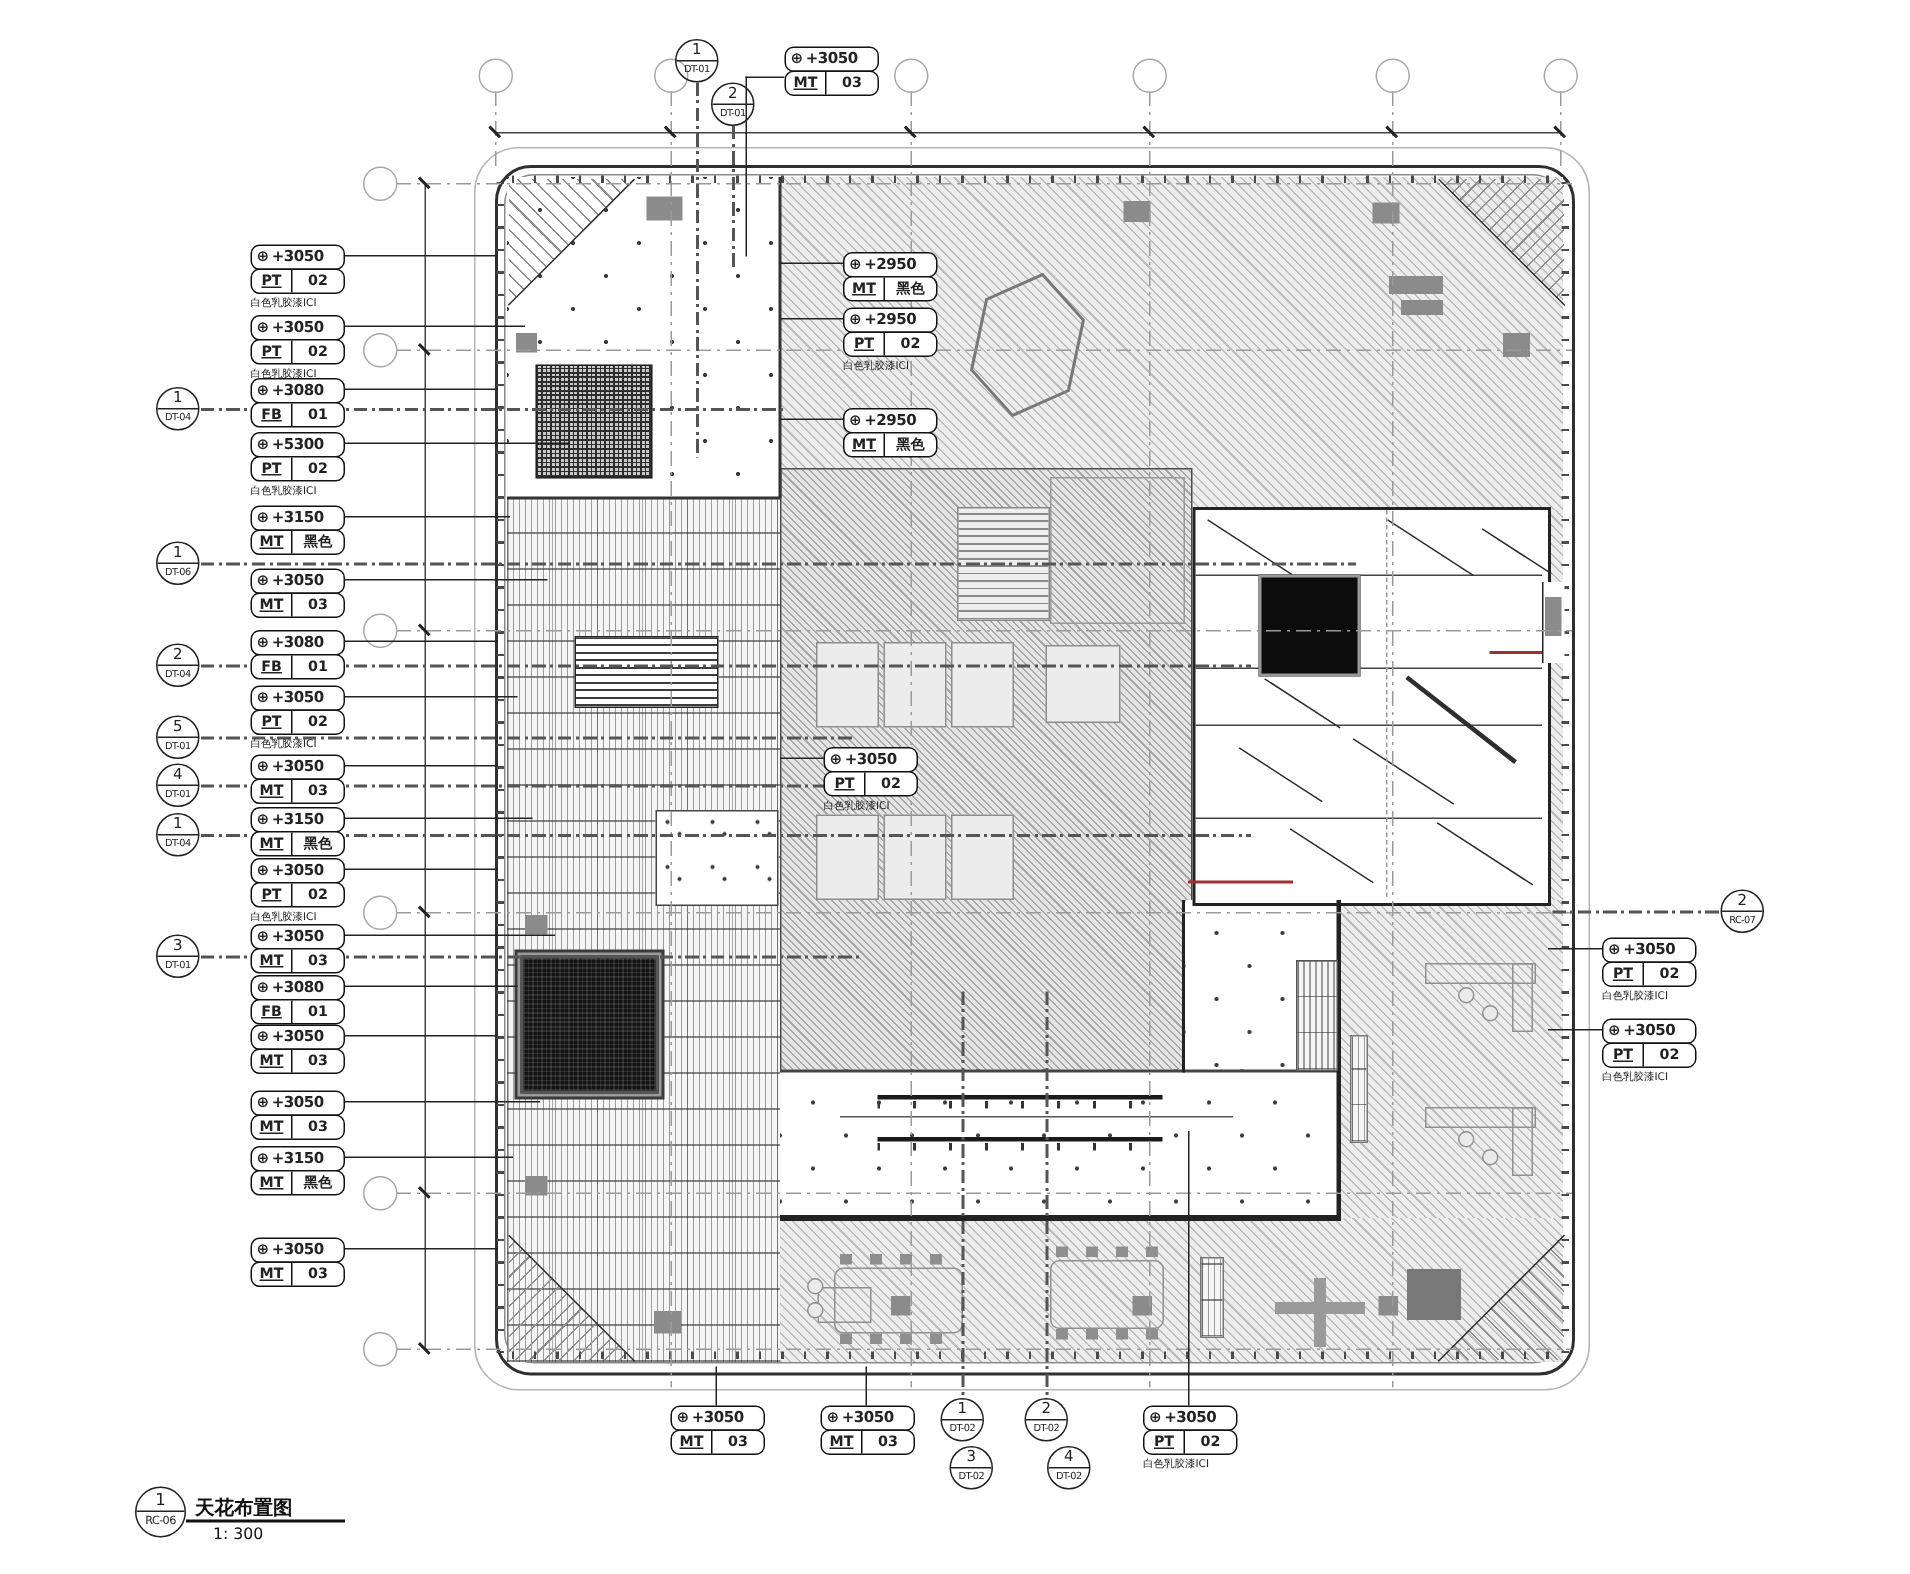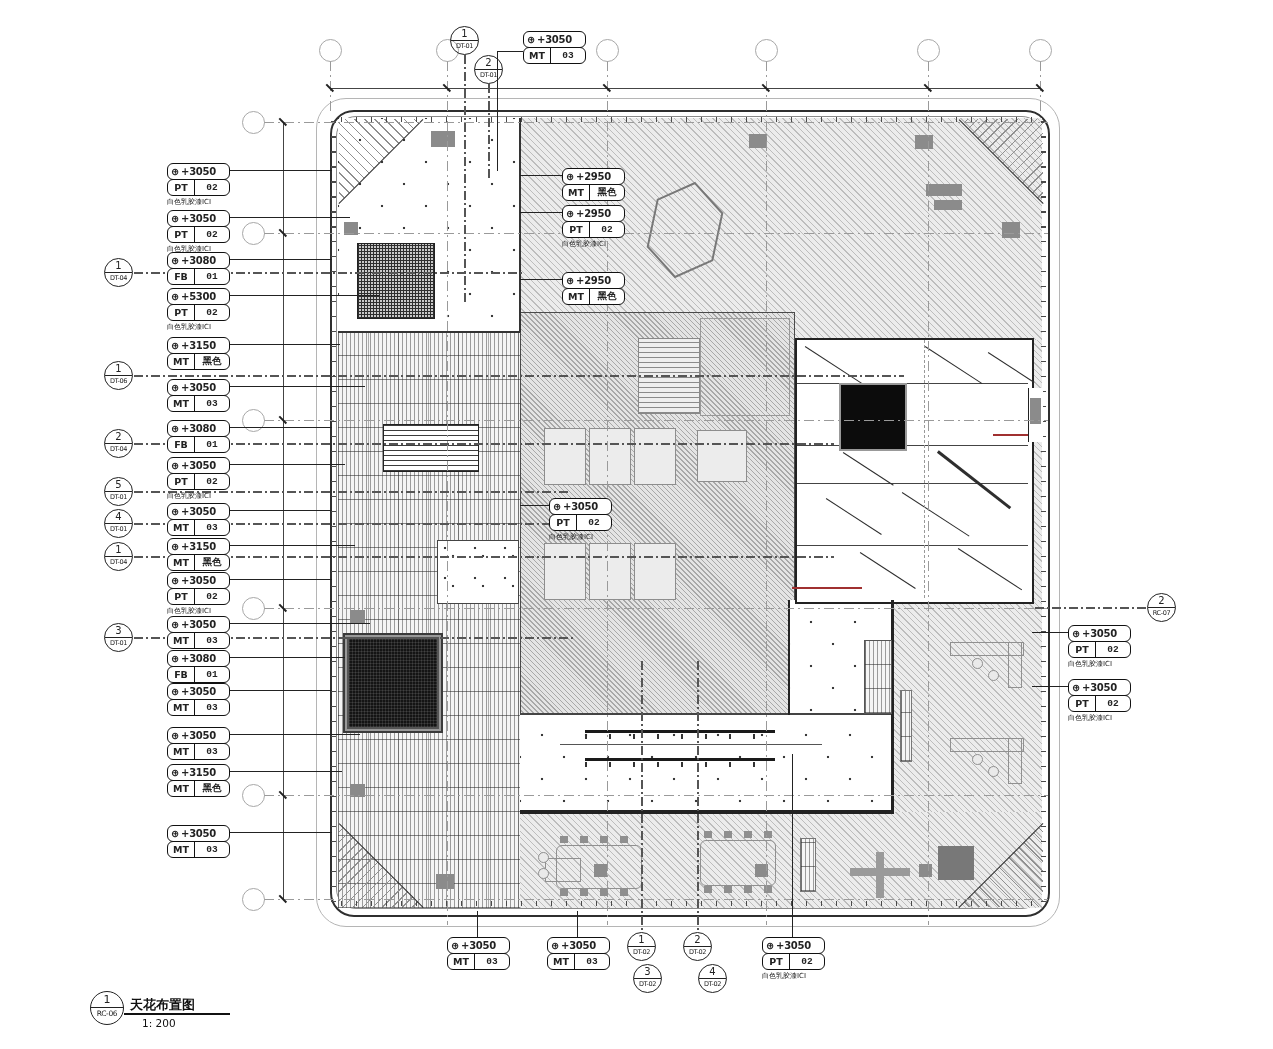--- a/index.html
+++ b/index.html
@@ -49,22 +49,22 @@
   .mull-h{height:5px;background:repeating-linear-gradient(90deg,#4a4a4a 0 1.5px,transparent 1.5px 15px);}
   .mull-v{width:5px;background:repeating-linear-gradient(180deg,#4a4a4a 0 1.5px,transparent 1.5px 15px);}
 
   
   .tag{position:absolute;width:63px;font-weight:bold;}
   .tag-elev{position:relative;height:15px;border:1.4px solid #111;border-radius:6px;background:#fff;
     display:flex;align-items:center;gap:2px;padding-left:3px;font-size:10px;letter-spacing:-.3px;}
   .tag-icon{font-size:10px;line-height:10px;}
   .tag-row2{position:relative;margin-top:-1px;height:15px;border:1.4px solid #111;border-radius:6px;
     background:#fff;display:flex;font-size:9.5px;}
-  .tag-code{width:26px;border-right:1.4px solid #111;display:flex;align-items:center;justify-content:center;}
-  .tag-val{flex:1;display:flex;align-items:center;justify-content:center;font-family:Liberation Mono, monospace;}
+  .tag-code{width:26px;border-right:1.4px solid #111;display:flex;align-items:center;justify-content:center;text-decoration:underline;}
+  .tag-val{flex:1;display:flex;align-items:center;justify-content:center;}
   .tag-cap{font-size:7px;font-weight:normal;margin-top:1px;white-space:nowrap;color:#222;}
   .leader-h{position:absolute;height:1.2px;background:#222;width:0;}
   .leader-v{position:absolute;width:1.2px;background:#222;height:0;}
 
   
   .marker{position:absolute;width:27px;height:27px;border:1.3px solid #222;border-radius:50%;
     background:transparent;text-align:center;}
   .mk-num{height:13px;border-bottom:1.1px solid #222;font-size:10px;line-height:13px;}
   .mk-ref{font-size:6.5px;letter-spacing:-.4px;line-height:10px;white-space:nowrap;}
 
@@ -720,21 +720,21 @@
         <div class="leader-v" style="left: 30px; top: -183px; height: 183px;"></div>
       </div>
     </div>
 
   <div class="marker" style="left:90px;top:991px;width:32px;height:32px;">
     <div class="mk-num" style="height:15px;line-height:15px;font-size:11px;">1</div>
     <div class="mk-ref" style="font-size:7.5px;line-height:12px;">RC-06</div>
   </div>
   <div class="tb-title" style="left:130px;top:996px;">天花布置图</div>
   <div class="abs" style="left:124px;top:1013px;width:106px;height:2px;background:#111;"></div>
-  <div class="tb-scale" style="left:142px;top:1017px;">1: 200</div>
+  <div class="tb-scale" style="left:142px;top:1017px;">1: 300</div>
 
   <div class="layer" style="pointer-events:none;">
 
   <div class="wm" style="left: 4px; top: 22px; font-size: 46px;"></div>
       <div class="wm" style="left: 0px; top: 132px; font-size: 38px; opacity: 0.7;"></div>
       <div class="wm" style="left: 2px; top: 912px; font-size: 44px;"></div>
       <div class="wm" style="left: 1232px; top: 118px; font-size: 46px;"></div>
       <div class="wm" style="left: 1232px; top: 540px; font-size: 46px;"></div>
       <div class="wm" style="left: 1230px; top: 924px; font-size: 46px;"></div>
       <div class="wm" style="left: 1222px; top: 360px; transform: rotate(90deg);"></div>

